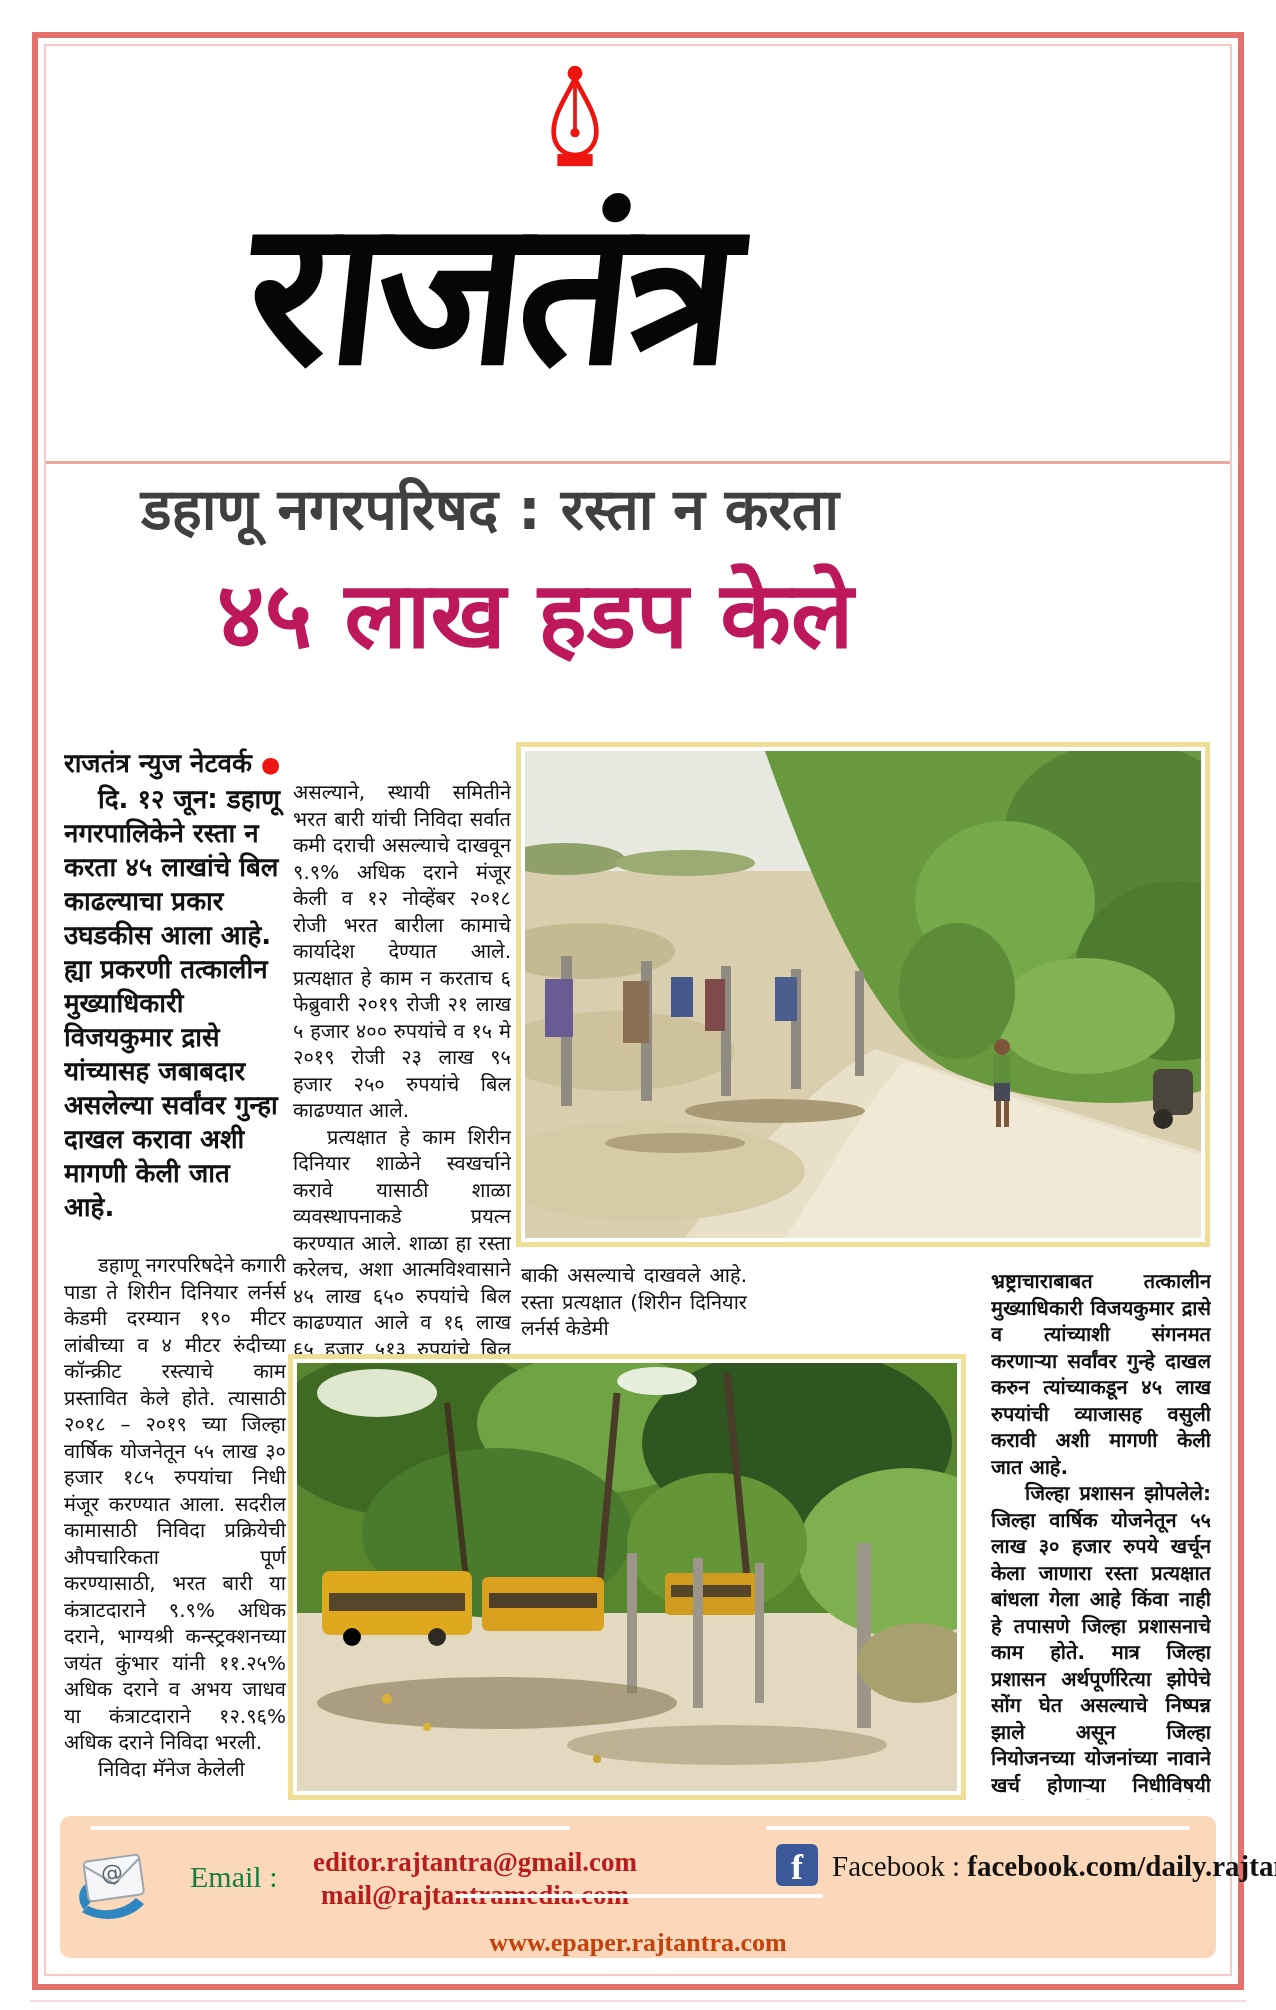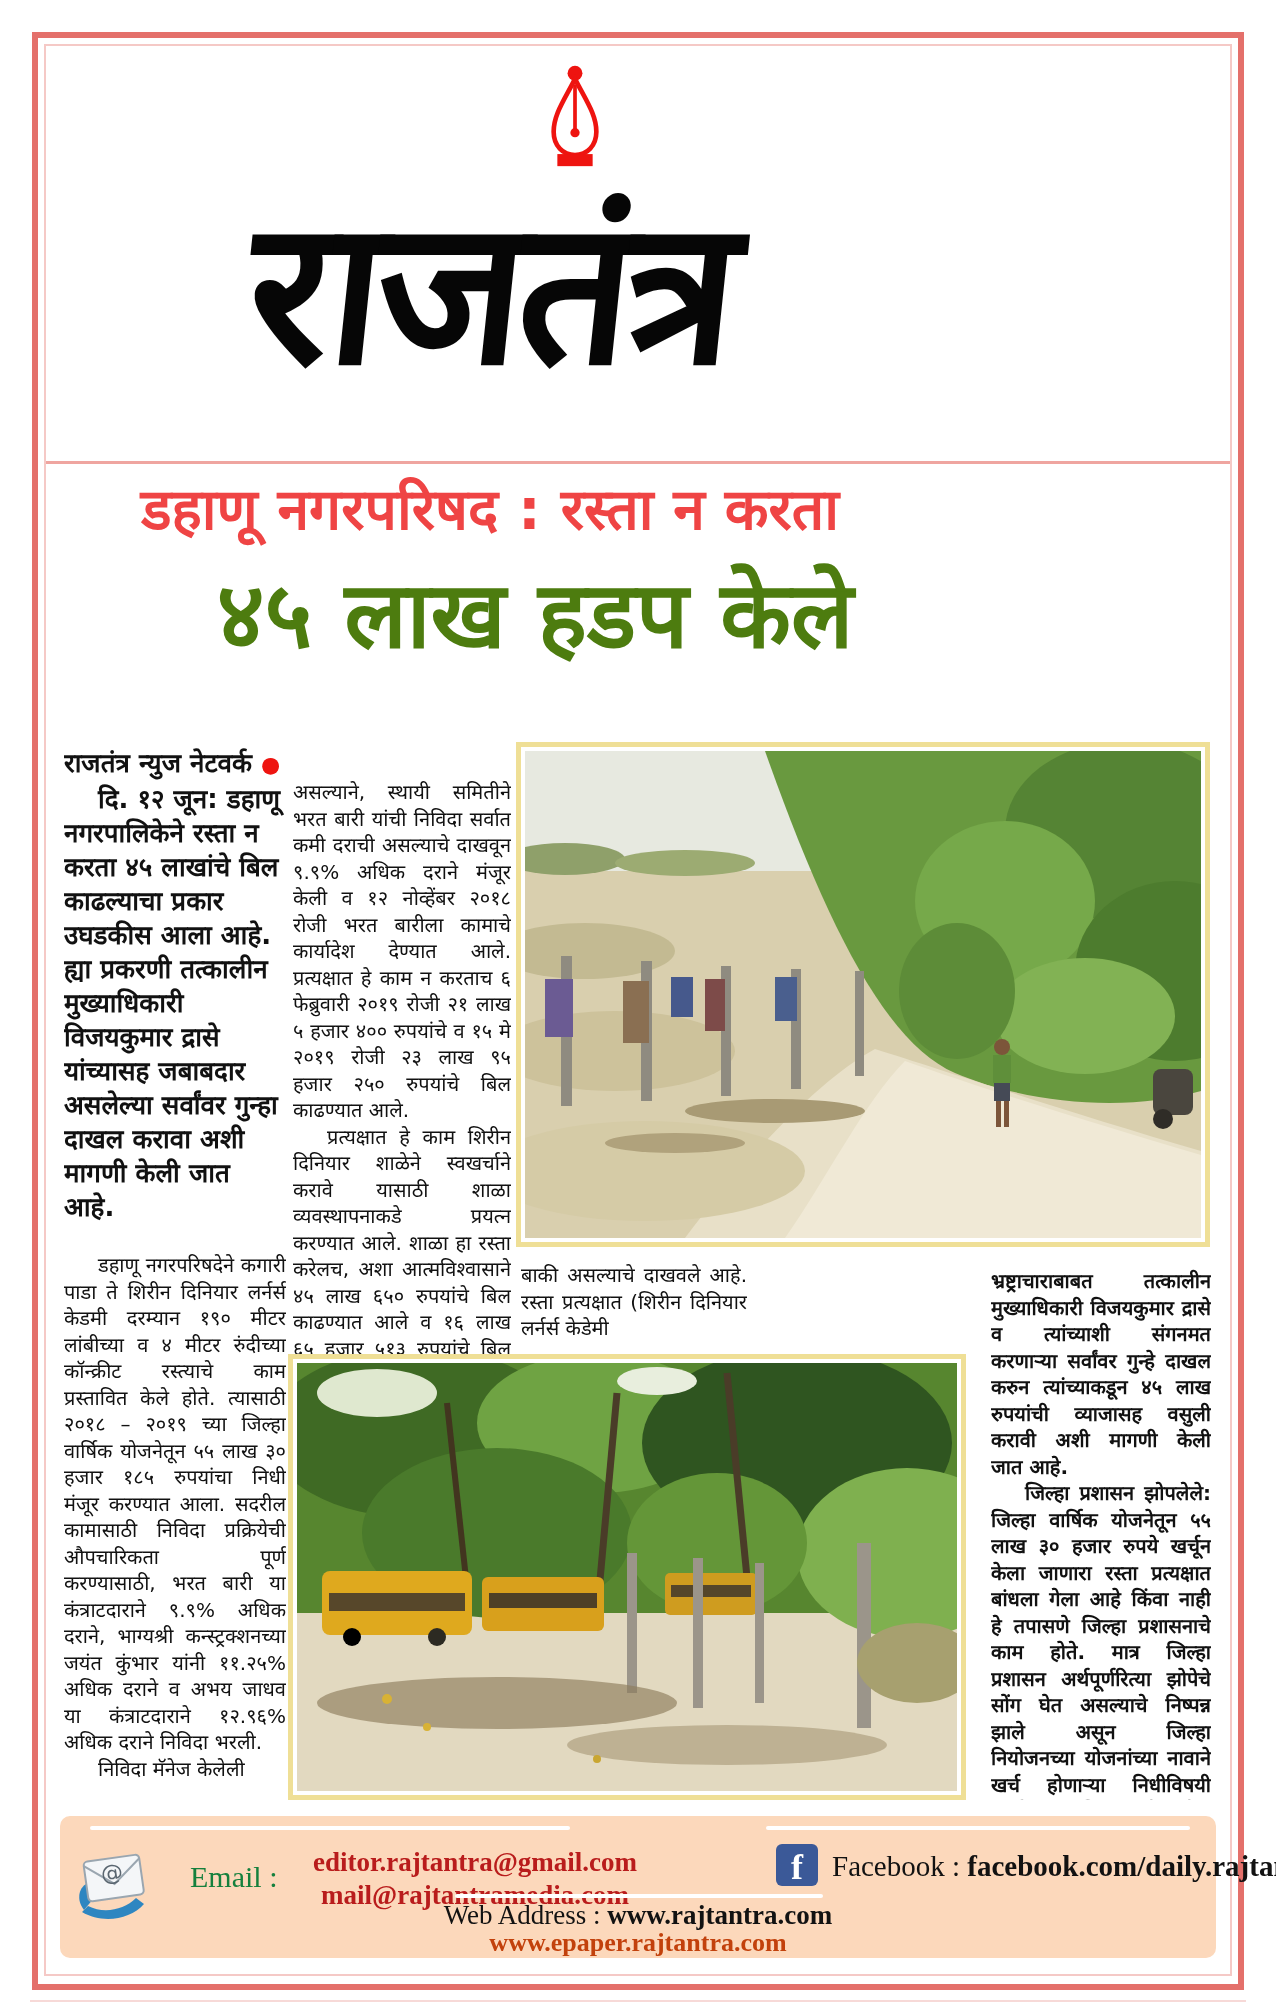--- a/index.html
+++ b/index.html
@@ -16,25 +16,25 @@
   .logo{
     position:absolute;left:140px;top:128px;width:700px;height:345px;
     font-size:200px;line-height:330px;font-weight:bold;color:#060606;
     text-align:center;transform:skewX(-6deg);letter-spacing:-6px;white-space:nowrap;
   }
   .mast-rule{position:absolute;left:46px;top:461px;width:1184px;height:3px;background:#efa5a0;}
 
   
   .headline-black{
     position:absolute;left:50px;top:474px;width:880px;text-align:center;
-    font-size:57px;font-weight:bold;color:#ef4444;line-height:1.25;white-space:nowrap;
+    font-size:57px;font-weight:bold;color:#404040;line-height:1.25;white-space:nowrap;
   }
   .headline-red{
     position:absolute;left:60px;top:556px;width:950px;text-align:center;
-    font-size:92px;font-weight:bold;color:#4d7c0f;line-height:1.3;white-space:nowrap;
+    font-size:92px;font-weight:bold;color:#be185d;line-height:1.3;white-space:nowrap;
   }
 
   
   .col{position:absolute;color:#111;}
   .lead-col{left:64px;top:746px;width:222px;height:1064px;overflow:hidden;}
   .byline{font-size:26px;font-weight:bold;line-height:34px;}
   .byline .dot{color:#ee1410;font-size:22px;}
   .lead-text{font-size:26px;font-weight:bold;line-height:34px;text-align:left;margin:0;text-indent:34px;}
   .bodytext{font-size:20px;line-height:26.5px;text-align:justify;margin:0;}
   .indent{text-indent:34px;}
@@ -215,19 +215,16 @@
       <div>editor.rajtantra@gmail.com</div>
       <div>mail@rajtantramedia.com</div>
     </div>
 
     <div class="fb-icon">f</div>
     <div class="fb-text">
       <span>Facebook : </span><b>facebook.com/daily.rajtantra</b>
     </div>
 
     <div class="fline f-web-line"></div>
-    <div class="web1">
-      <span>Web Address : </span><b>www.rajtantra.com</b>
-    </div>
     <div class="web2">www.epaper.rajtantra.com</div>
   </div>
 
 </div>
 
 </body></html>

